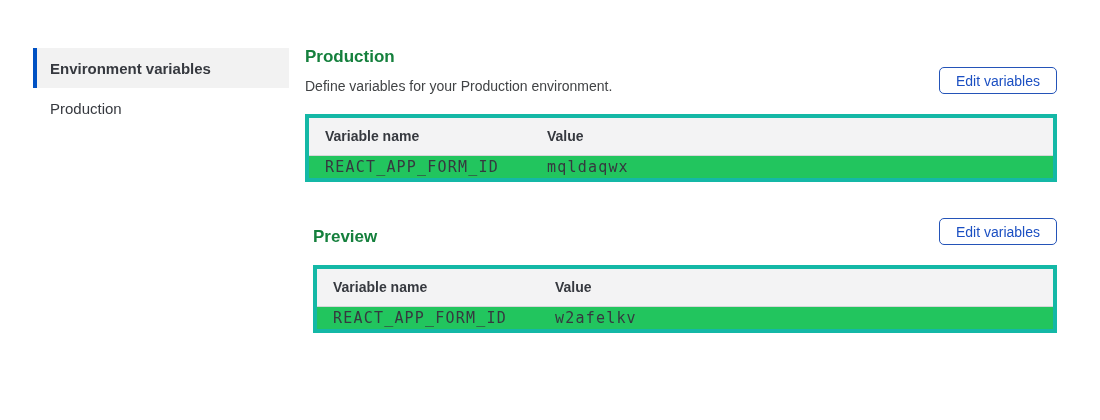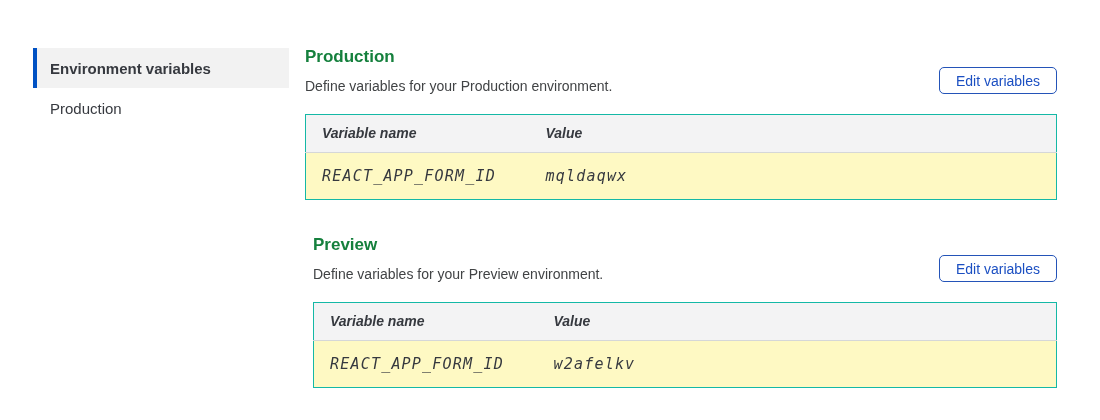--- a/index.html
+++ b/index.html
@@ -74,42 +74,41 @@
     height: 27px;
     padding: 0 16px;
     border-radius: 5px;
     cursor: pointer;
     white-space: nowrap;
   }
   .var-table {
     margin-top: 20px;
     width: 100%;
     border-collapse: collapse;
-    border: 1px solid #14b8a6;
-    font-style: italic;
+    border: 4px solid #14b8a6;
   }
   .var-table th {
     background: #f3f3f4;
     border-bottom: 1px solid #d5d7d8;
     text-align: left;
     font-size: 14px;
     font-weight: 700;
     color: #36393f;
     padding: 10px 16px;
     line-height: 17px;
   }
   .var-table th.col-name { width: 224px; }
   .var-table td {
     font-family: "DejaVu Sans Mono", "Liberation Mono", monospace;
     font-size: 15px;
     letter-spacing: 1.2px;
     color: #36393f;
-    padding: 14px 16px;
+    padding: 2px 16px;
     line-height: 18px;
-    background: #fef9c3;
+    background: #22c55e;
   }
 </style>
 </head>
 <body>
 
 <div class="page">
 
   <nav class="sidebar">
     <div class="sidebar-item active">
       <span>Environment variables</span>
@@ -142,21 +141,20 @@
             <td>mqldaqwx</td>
           </tr>
         </tbody>
       </table>
     </section>
 
     <section class="section">
       <div class="section-header">
         <div>
           <h2 class="section-title">Preview</h2>
-          <p class="section-desc">Define variables for your Preview environment.</p>
         </div>
         <button class="edit-btn">Edit variables</button>
       </div>
       <table class="var-table">
         <thead>
           <tr>
             <th class="col-name">Variable name</th>
             <th>Value</th>
           </tr>
         </thead>

